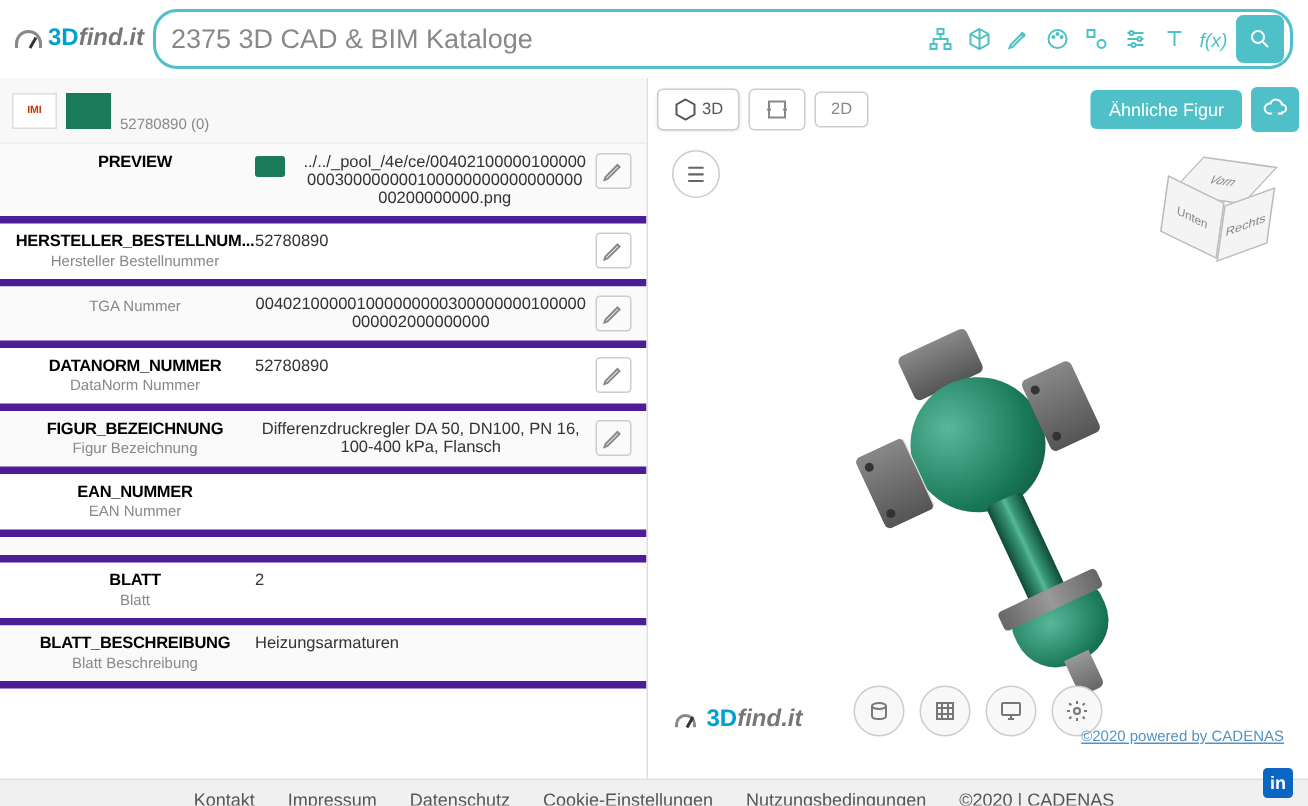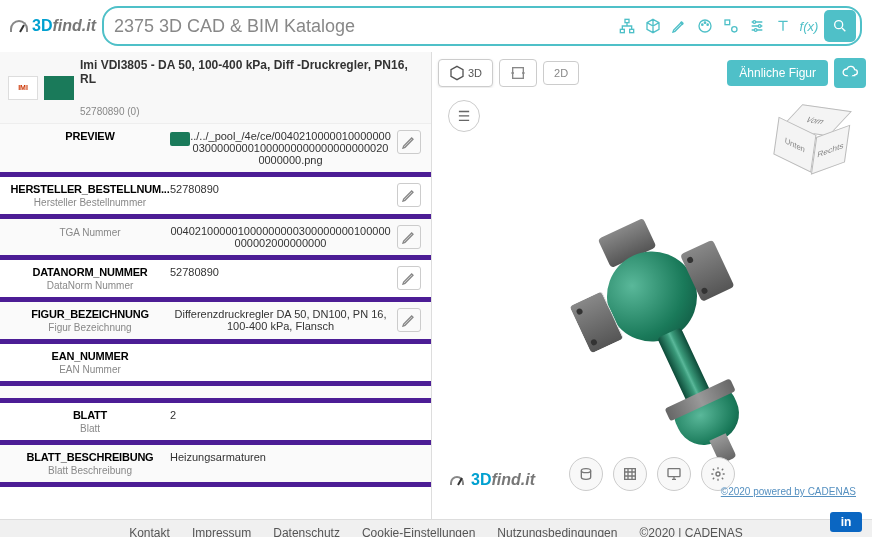--- a/index.html
+++ b/index.html
@@ -34,21 +34,21 @@
 .product-title { flex:1; }
 .product-title .pt-main { font-size:12px; font-weight:bold; color:#333; }
 .product-title .pt-sub { font-size:10px; color:#888;margin-top:20px; }
 
 .props { flex:1; overflow-y:auto; }
 .prop-row { display:flex; border-bottom:5px solid #4c1d95; padding:6px 10px;text-align:center; }
 .prop-row:nth-child(odd) { background:#fafafa; }
 .prop-label { width:160px; }
 .prop-label .pl-main { font-size:11px; font-weight:bold; color:#000; letter-spacing:-0.2px; }
 .prop-label .pl-sub { font-size:10px; color:#888; margin-top:2px; }
-.prop-value { flex:1; font-size:11px; color:#333; word-break:break-all; padding-right:6px; display:flex; align-items:flex-start; gap:0; }
+.prop-value { flex:1; font-size:11px; color:#333; word-break:break-all; padding-right:6px; display:flex; align-items:flex-start; gap:12px; }
 .prop-edit { width:24px; height:24px; border:1px solid #ccc; border-radius:3px; display:flex; align-items:center; justify-content:center; color:#888; cursor:pointer; font-size:12px; flex-shrink:0; }
 .mini-thumb { width:20px; height:14px; background:#1a7a5a; border-radius:2px; flex-shrink:0; margin-top:2px; }
 
 .right { flex:1; background:#fff; display:flex; flex-direction:column; position:relative; padding:6px; }
 .viewer-toolbar { display:flex; align-items:center; gap:6px; }
 .vtab { padding:5px 10px; border:1px solid #ccc; border-radius:4px; background:#fff; color:#888; font-size:11px; cursor:pointer; display:flex; align-items:center; gap:3px; }
 .vtab.active { box-shadow:0 1px 3px rgba(0,0,0,0.1); color:#555; }
 .spacer { flex:1; }
 .similar-btn { background:#4fc0c8; color:#fff; padding:6px 12px; border-radius:4px; font-size:12px; cursor:pointer; display:flex; align-items:center; gap:4px; }
 .cloud-btn { width:32px; height:30px; background:#4fc0c8; border-radius:4px; display:flex; align-items:center; justify-content:center; color:#fff; cursor:pointer; }
@@ -76,21 +76,21 @@
 
 .viewer-bottom-tools { position:absolute; bottom:22px; left:50%; transform:translateX(-50%); display:flex; gap:10px; }
 .vtool { width:34px; height:34px; border:1px solid #ccc; border-radius:50%; background:#f8f8f8; display:flex; align-items:center; justify-content:center; color:#777; cursor:pointer; font-size:15px; }
 
 .watermark { position:absolute; bottom:24px; left:12px; display:flex; align-items:center; font-size:11px; gap:3px;}
 .watermark .logo-gauge{width:14px;height:9px;}
 .powered { position:absolute; bottom:16px; right:10px; font-size:10px; color:#5590c0; text-decoration:underline; cursor:pointer; }
 
 .footer { display:flex; align-items:center; justify-content:center; gap:22px; padding:6px 0; background:#f0f0f0; border-top:1px solid #ddd; font-size:12px; color:#555; }
 .footer a { color:#555; cursor:pointer; }
-.linkedin { position:absolute; right:10px; bottom:5px; width:32px; height:20px; background:#0a66c2; color:#fff; display:flex; align-items:center; justify-content:center; font-size:12px; font-weight:bold; border-radius:3px; cursor:pointer; }
+.linkedin { position:absolute; right:10px; bottom:5px; width:20px; height:20px; background:#0a66c2; color:#fff; display:flex; align-items:center; justify-content:center; font-size:12px; font-weight:bold; border-radius:3px; cursor:pointer; }
 
 svg { width:16px; height:16px; stroke:currentColor; fill:none; stroke-width:2; }
 </style>
 </head>
 <body>
 
 <div class="header">
   <div class="logo">
     <span class="logo-gauge"></span>
     <span class="logo-text"><span class="g3d">3D</span><span class="find">find.it</span></span>
@@ -153,21 +153,20 @@
     </div>
   </div>
 </div>
 
 <div class="main">
   <div class="left">
     <div class="product-head">
       <div class="thumb">IMI</div>
       <div class="thumb green"></div>
       <div class="product-title">
-        <div class="pt-main">Imi VDI3805 - DA 50, 100-400 kPa, Diff -Druckregler, PN16, RL</div>
         <div class="pt-sub">52780890 (0)</div>
       </div>
     </div>
     <div class="props" id="props">
         <div class="prop-row">
           <div class="prop-label">
             <div class="pl-main">PREVIEW</div>
           </div>
           <div class="prop-value">
             <span class="mini-thumb"></span>

